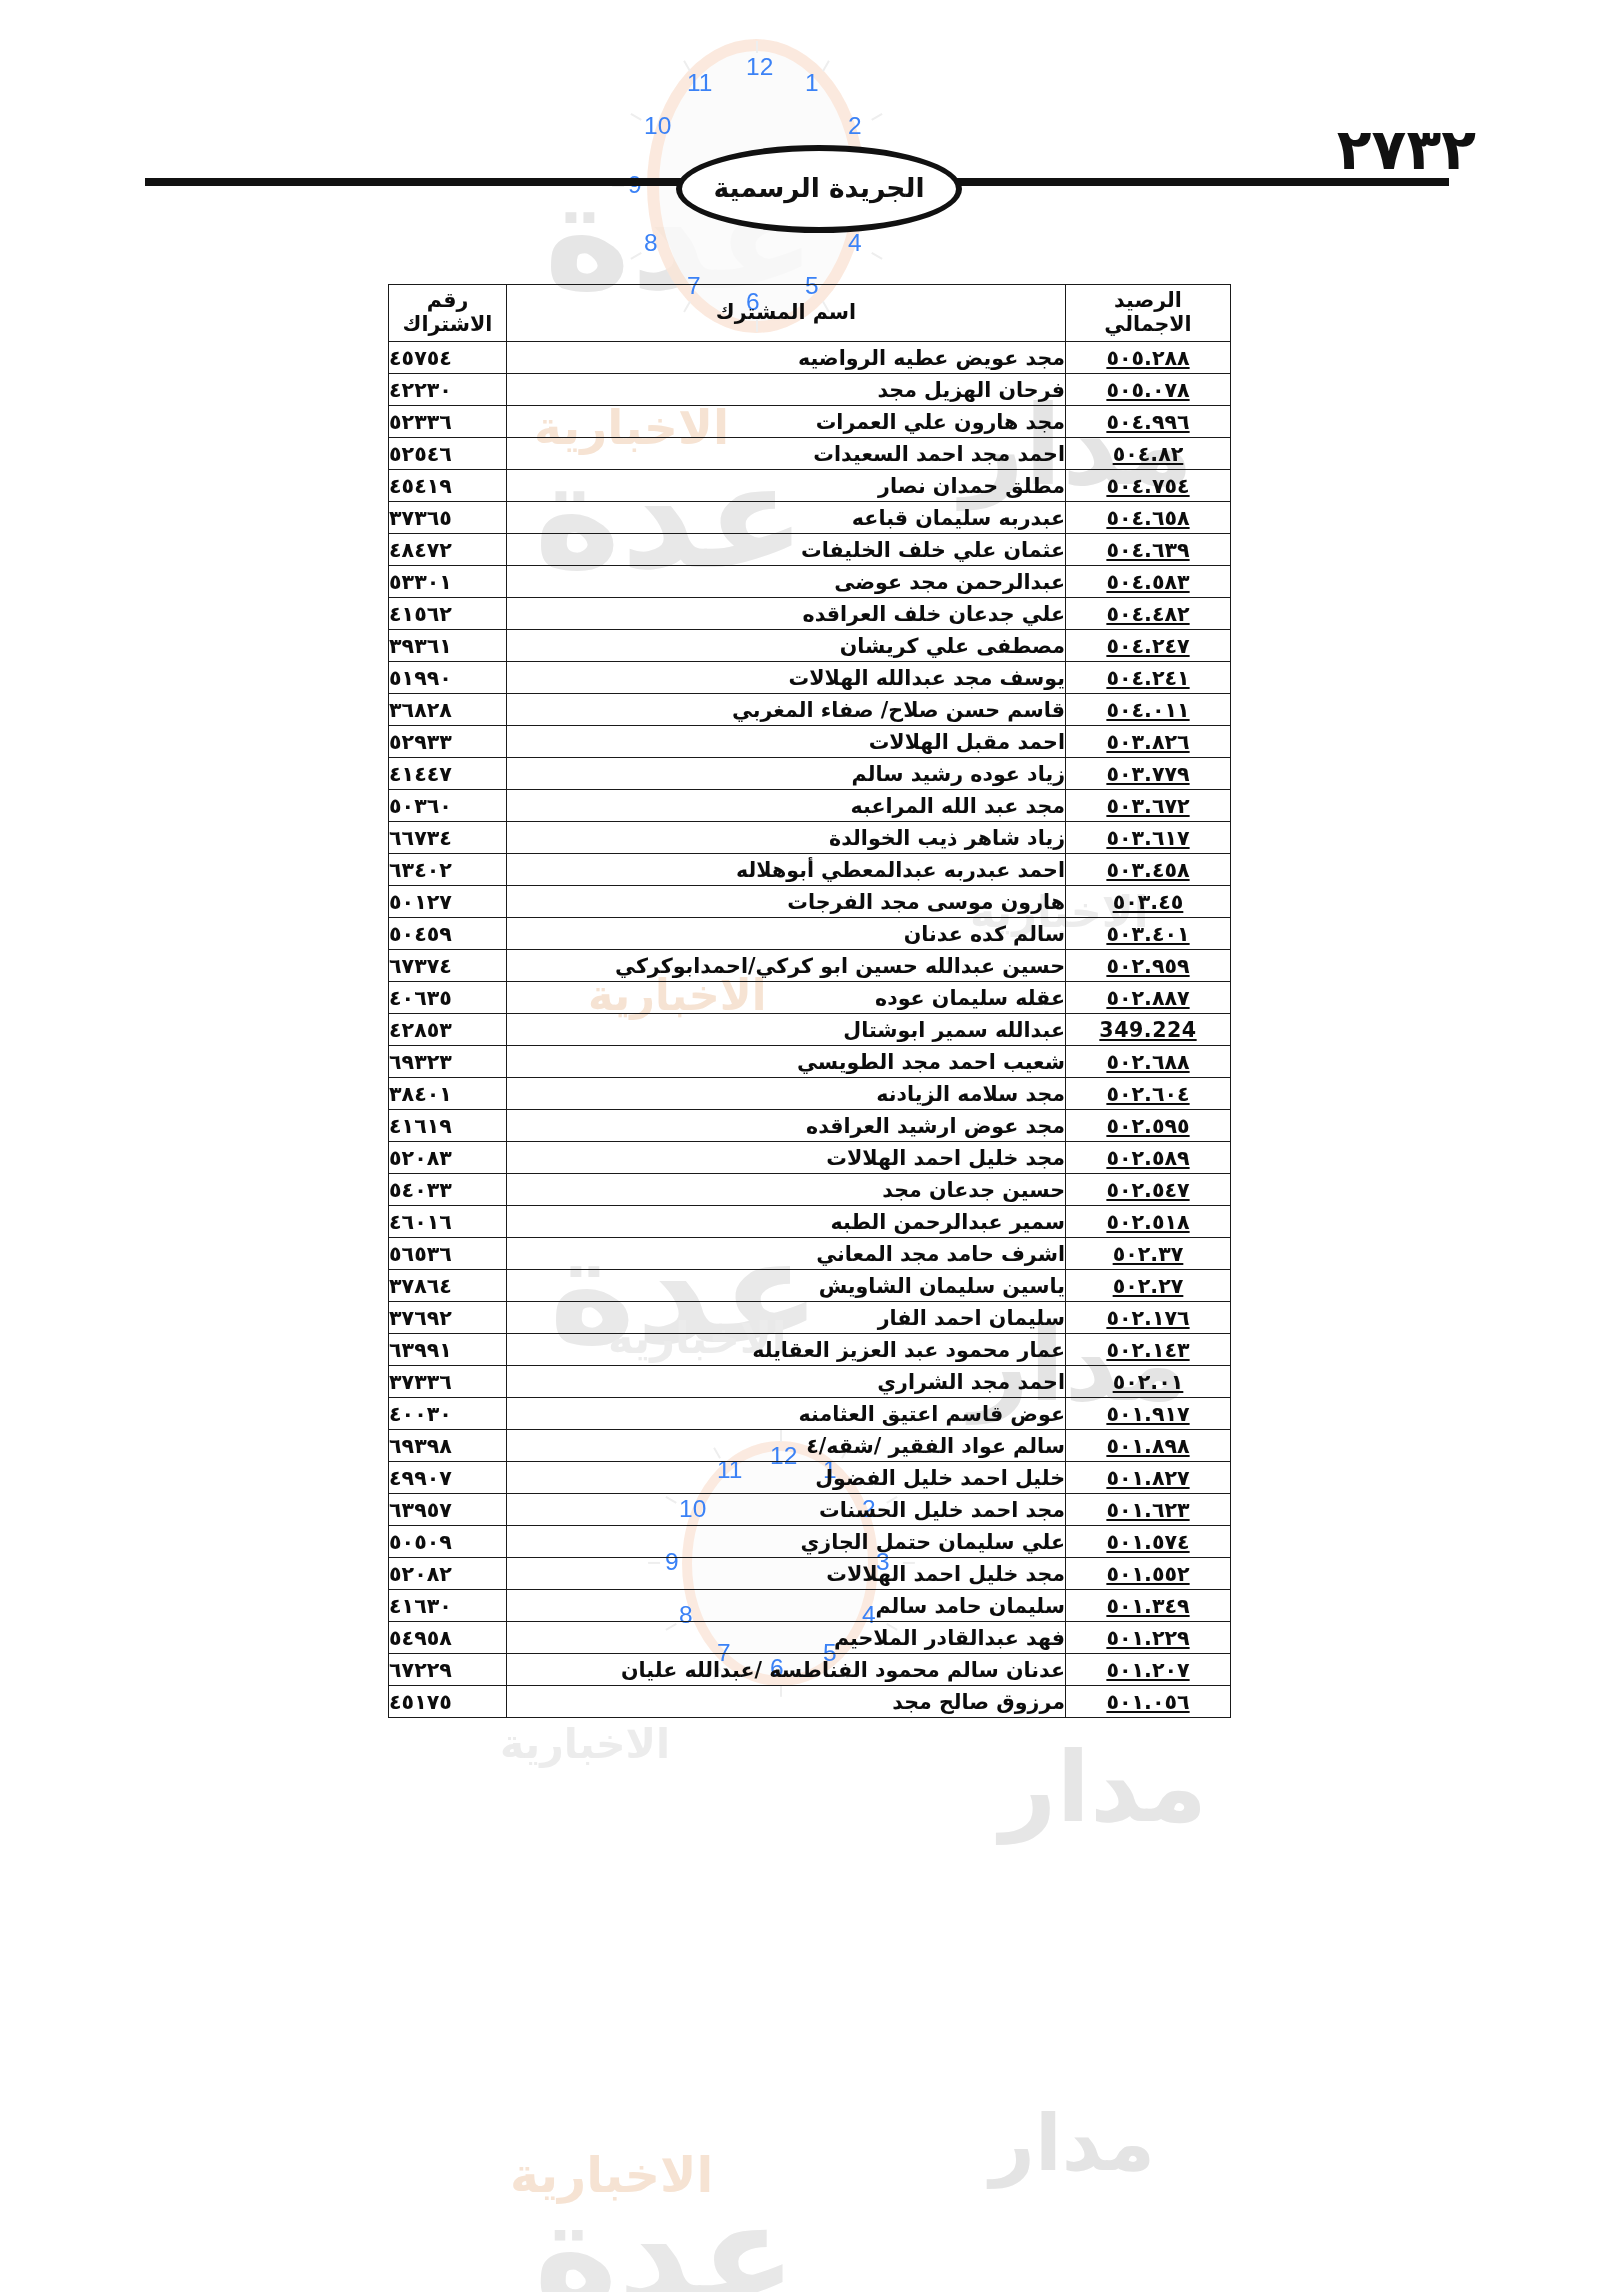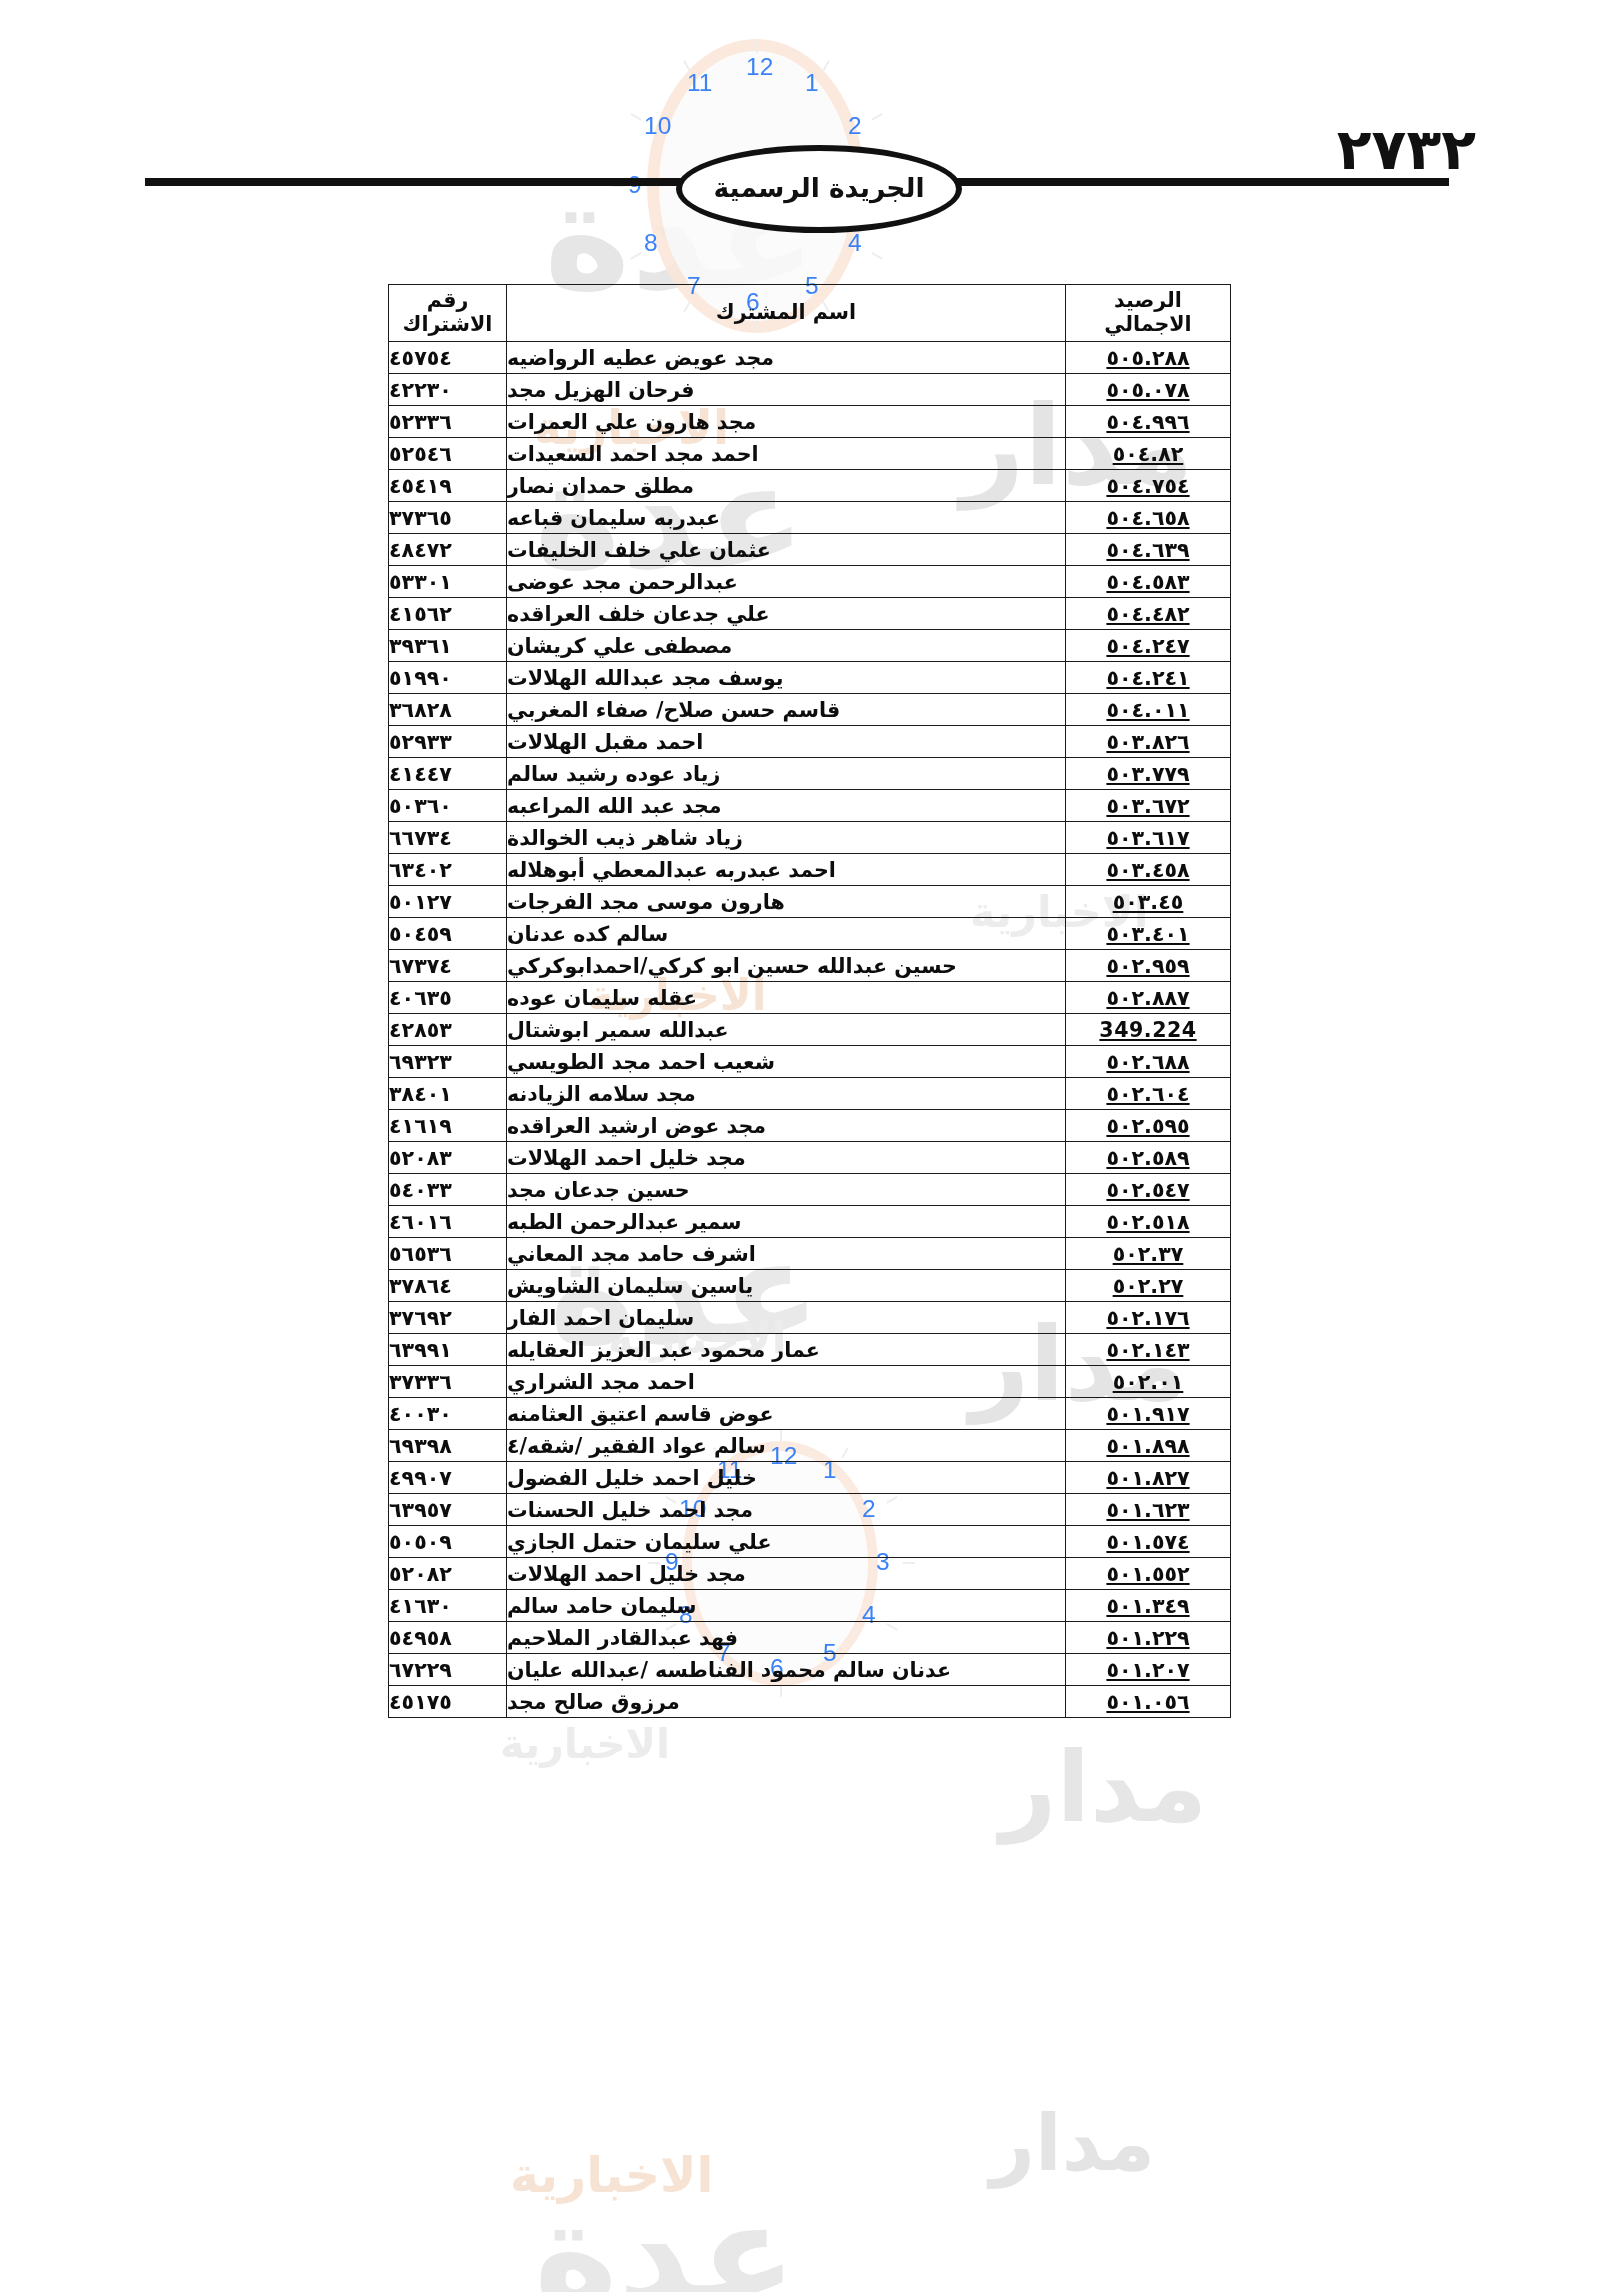--- a/index.html
+++ b/index.html
@@ -157,21 +157,21 @@
 
   tbody td {
     height: 32px;
     vertical-align: middle;
     font-size: 20.6px;
     font-weight: 700;
     white-space: nowrap;
     overflow: hidden;
   }
   td.cell-balance { text-align: center; letter-spacing: 0.5px; text-decoration: underline; }
-  td.cell-name    { text-align: left; }
+  td.cell-name    { text-align: right; }
   td.cell-subno   { text-align: left; letter-spacing: 0.5px; }
 </style>
 </head>
 <body>
 
 <div id="watermark-layer">
   <div class="wm-bigtext wm-ada-1">عدة</div>
   <div class="wm-bigtext wm-akh-1">الاخبارية</div>
   <div class="wm-bigtext wm-madar-1">مدار</div>
   <div class="wm-bigtext wm-ada-2">عدة</div>

